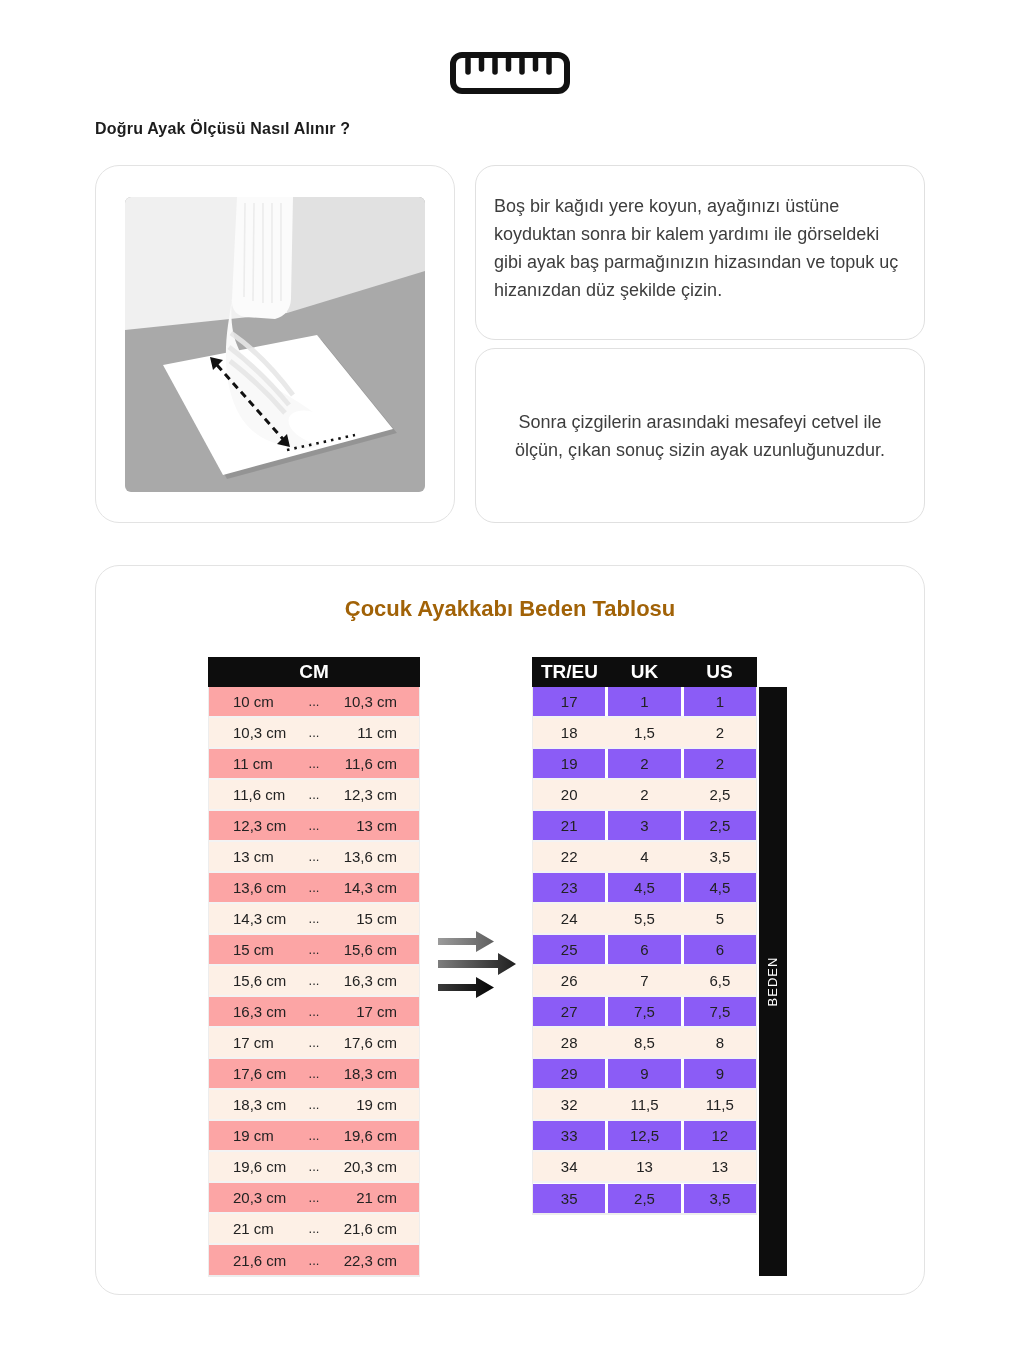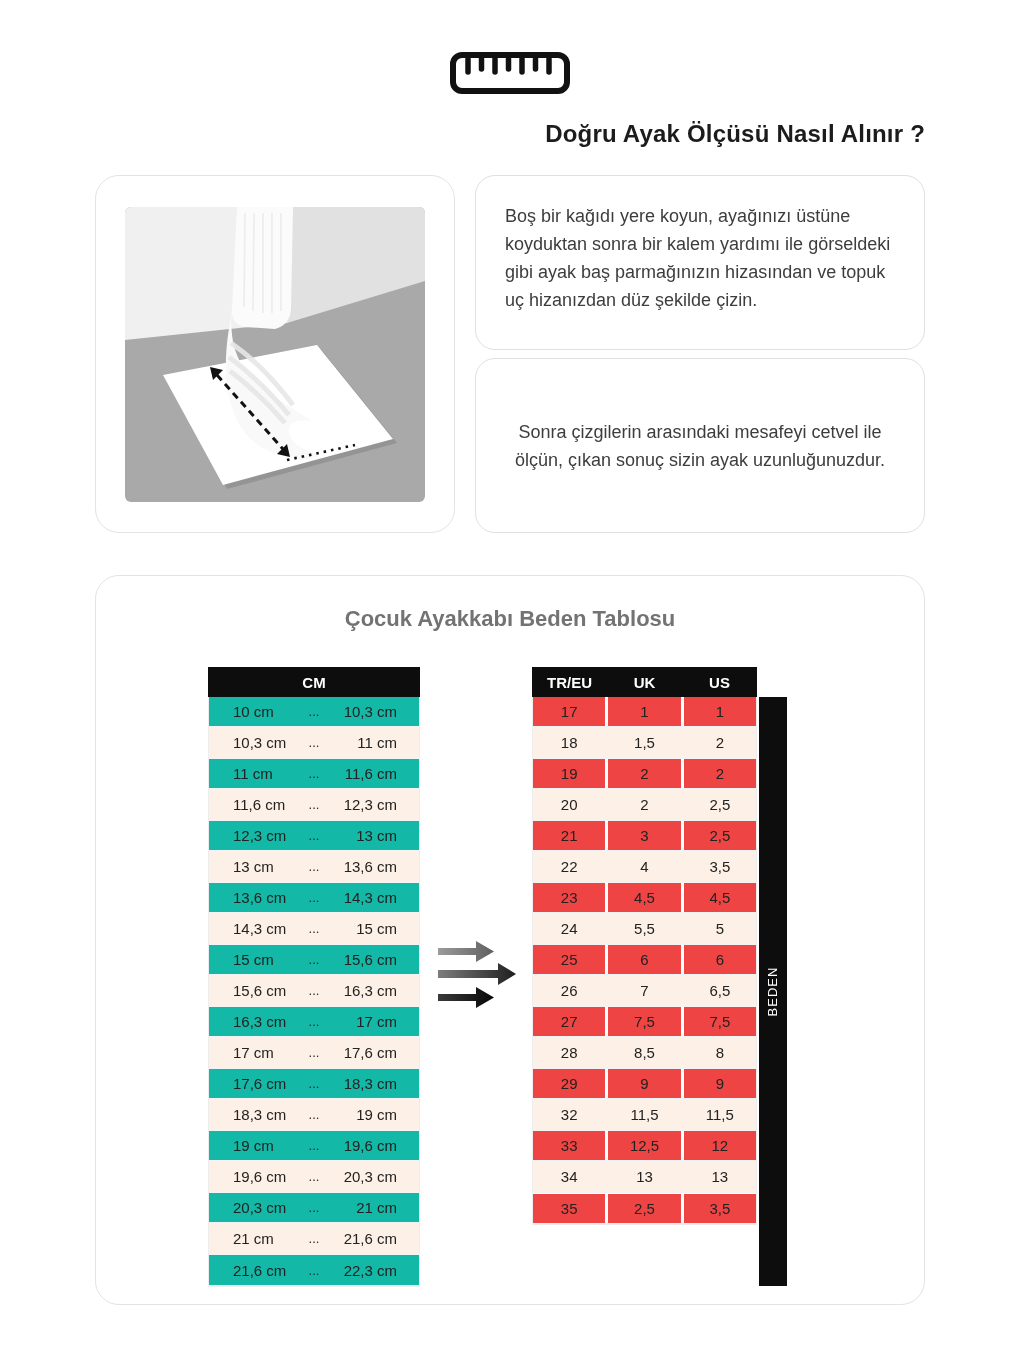--- a/index.html
+++ b/index.html
@@ -9,76 +9,76 @@
     font-family: "Liberation Sans", sans-serif;
     color: #212121;
     position: relative;
     overflow: hidden;
   }
   .page { width: 830px; margin: 0 auto; }
 
   
   .ruler-wrap { display:flex; justify-content:center; margin-top: 50px; }
   h1.page-title {
-    text-align:right; font-size: 24px; font-weight: bold; color:#1c1c1c;
+    text-align:left; font-size: 16px; font-weight: bold; color:#1c1c1c;
     margin-top: 24px; letter-spacing: .2px;
   }
 
   
   .howto { display:flex; gap: 20px; margin-top: 27px; }
   .photo-card {
     width: 360px; height: 358px; flex: 0 0 360px;
     border: 1px solid #e3e3e3; border-radius: 24px;
     display:flex; align-items:center; justify-content:center;
     background:#fff;
   }
   .photo { width: 300px; height: 295px; border-radius: 6px; overflow:hidden; }
   .howto-texts { display:flex; flex-direction:column; gap: 8px; flex: 1; }
   .howto-box {
     border: 1px solid #e0e0e0; border-radius: 20px;
-    flex: 1; padding: 26px 29px;
+    flex: 1; padding: 26px 18px;
     font-size: 18px; line-height: 28px; color: #3d3d3d;
     display:flex; align-items:flex-start;
   }
   .howto-box.centered { align-items:center;text-align:center; }
 
   
   .chart-card {
     margin-top: 42px;
     border: 1px solid #e3e3e3; border-radius: 24px;
     height: 730px; background:#fff;
     padding-top: 30px;
   }
-  h2.chart-title { text-align:center; font-size: 22px; font-weight:bold; color:#737373; }
+  h2.chart-title { text-align:center; font-size: 22px; font-weight:bold; color:#a16207; }
 
   .tables { display:flex; align-items:flex-start; margin-top: 35px; padding-left: 112px; }
 
   .tbl { border: 1px solid #ededed; border-top: none; }
   .tbl-head {
-    background:#0d0d0d; color:#fff; font-weight:bold; font-size:15px;
+    background:#0d0d0d; color:#fff; font-weight:bold; font-size:19px;
     height: 30px; display:grid; align-items:center; text-align:center;
     margin: 0 -1px; 
   }
   .cm-tbl { width: 212px; }
   .cm-tbl .tbl-head { grid-template-columns: 1fr; }
   .row { height: 31px; display:grid; align-items:center; font-size: 15px; color:#222;
-         border-bottom: 2px solid #f3f3f3; background:#14b8a6; }
+         border-bottom: 2px solid #f3f3f3; background:#fca5a5; }
   .row:last-child { border-bottom: 1px solid #ededed; }
   .cm-row { grid-template-columns: 1fr 36px 1fr; }
   .cm-row .from { padding-left: 24px; text-align:left; }
   .cm-row .dots { text-align:center; font-size: 13px; color:#2a2a2a; }
   .cm-row .to   { padding-right: 22px; text-align:right; }
   .row.alt, .row.alt .cellbg { background:#fdf0e6; }
 
   .arrows-wrap { width: 80px; margin: 0 16px 0 16px; align-self:center; }
 
   .size-tbl { width: 225px; }
   .size-tbl .tbl-head { grid-template-columns: 1fr 1fr 1fr; }
   .size-row { grid-template-columns: 1fr 1fr 1fr; column-gap: 3px; background:#fff; }
-  .size-row .cellbg { height: 29px; display:flex; align-items:center; justify-content:center; background:#ef4444; }
+  .size-row .cellbg { height: 29px; display:flex; align-items:center; justify-content:center; background:#8b5cf6; }
 
   .beden-bar {
     width: 28px; height: 589px; margin: 30px 0 0 2px;
     background:#0d0d0d; color:#fff;
     display:flex; align-items:center; justify-content:center;
   }
   .beden-bar span {
     transform: rotate(-90deg); white-space: nowrap;
     font-size: 13px; letter-spacing: 1px;
   }

